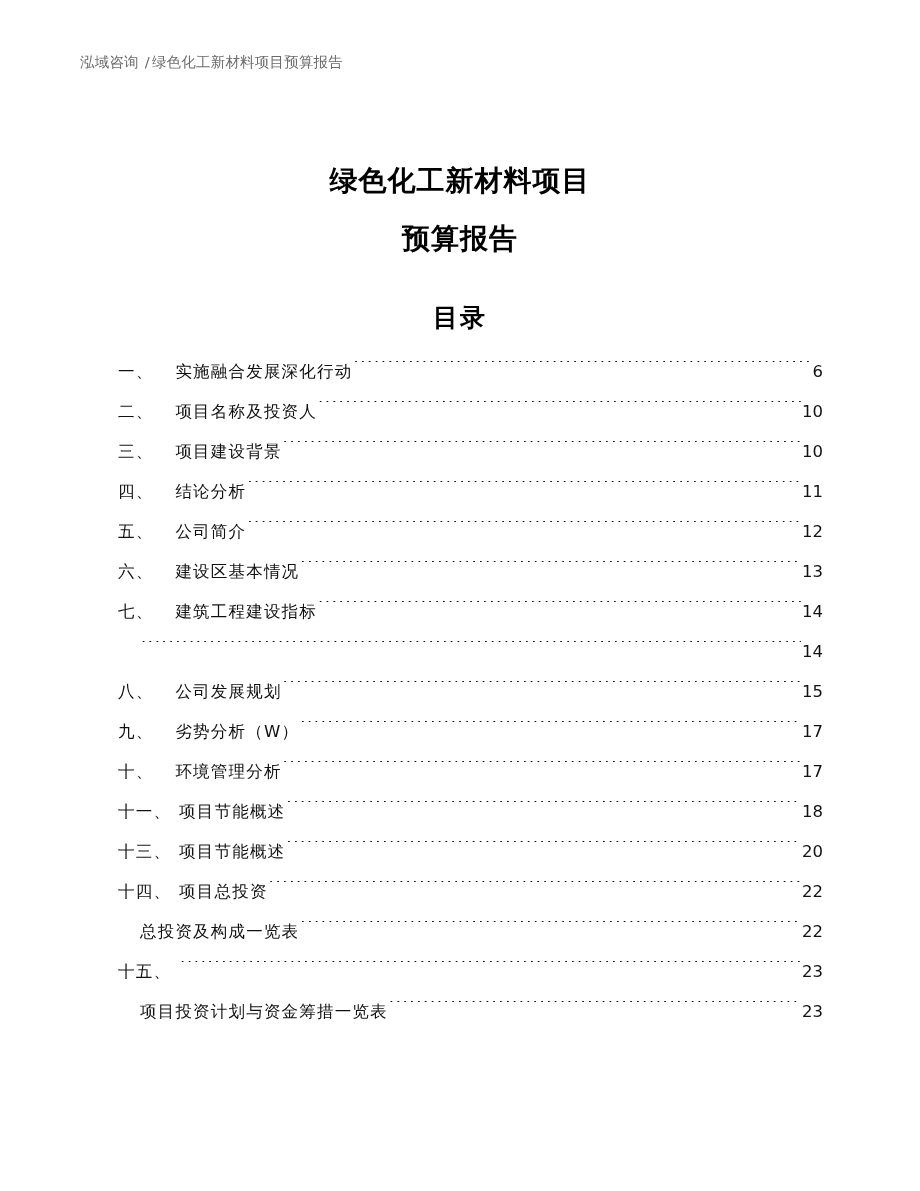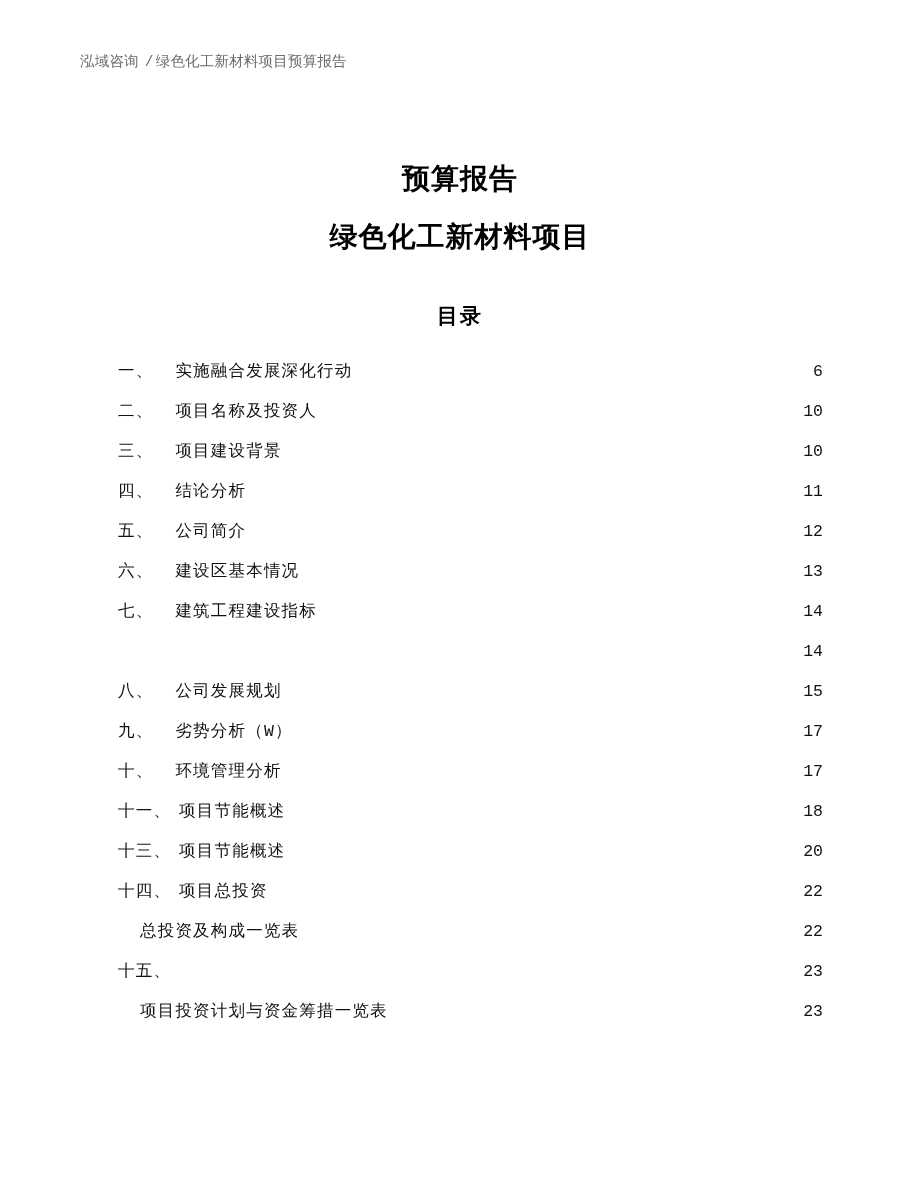--- a/index.html
+++ b/index.html
@@ -15,21 +15,20 @@
     color: #000000;
     overflow: hidden;
   }
 
   .page {
     position: relative;
     width: 752px;
     height: 1191px;
     background: #ffffff;
     box-sizing: border-box;
-    font-family: Liberation Mono, monospace;
   }
 
   
   .doc-header {
     position: absolute;
     top: 52px;
     left: 80px;
     right: 80px;
     font-size: 14.5px;
     line-height: 20px;
@@ -57,21 +56,21 @@
     color: #000000;
   }
 
   
   .toc-heading {
     position: absolute;
     top: 303px;
     left: 0;
     width: 920px;
     text-align: center;
-    font-size: 21px;
+    font-size: 25px;
     font-weight: bold;
     line-height: 30px;
     letter-spacing: 2px;
     color: #000000;
   }
 
   
   .toc {
     position: absolute;
     top: 352px;
@@ -129,22 +128,22 @@
 </head>
 <body>
 
 <div class="page">
 
   <div class="doc-header">
     <span class="hdr-company">泓域咨询</span><span class="hdr-sep">/</span><span class="hdr-doc">绿色化工新材料项目预算报告</span>
   </div>
 
   <div class="title-block">
+    <div class="title-line">绿色化工新材料项目</div>
     <div class="title-line">预算报告</div>
-    <div class="title-line">绿色化工新材料项目</div>
   </div>
 
   <div class="toc-heading">目录</div>
 
   <div class="toc" id="toc-list">
       <div class="toc-entry num-w1">
         <span class="toc-num">一、</span>
         <span class="toc-label">实施融合发展深化行动</span>
         <span class="toc-leader"></span>
         <span class="toc-page">6</span>

